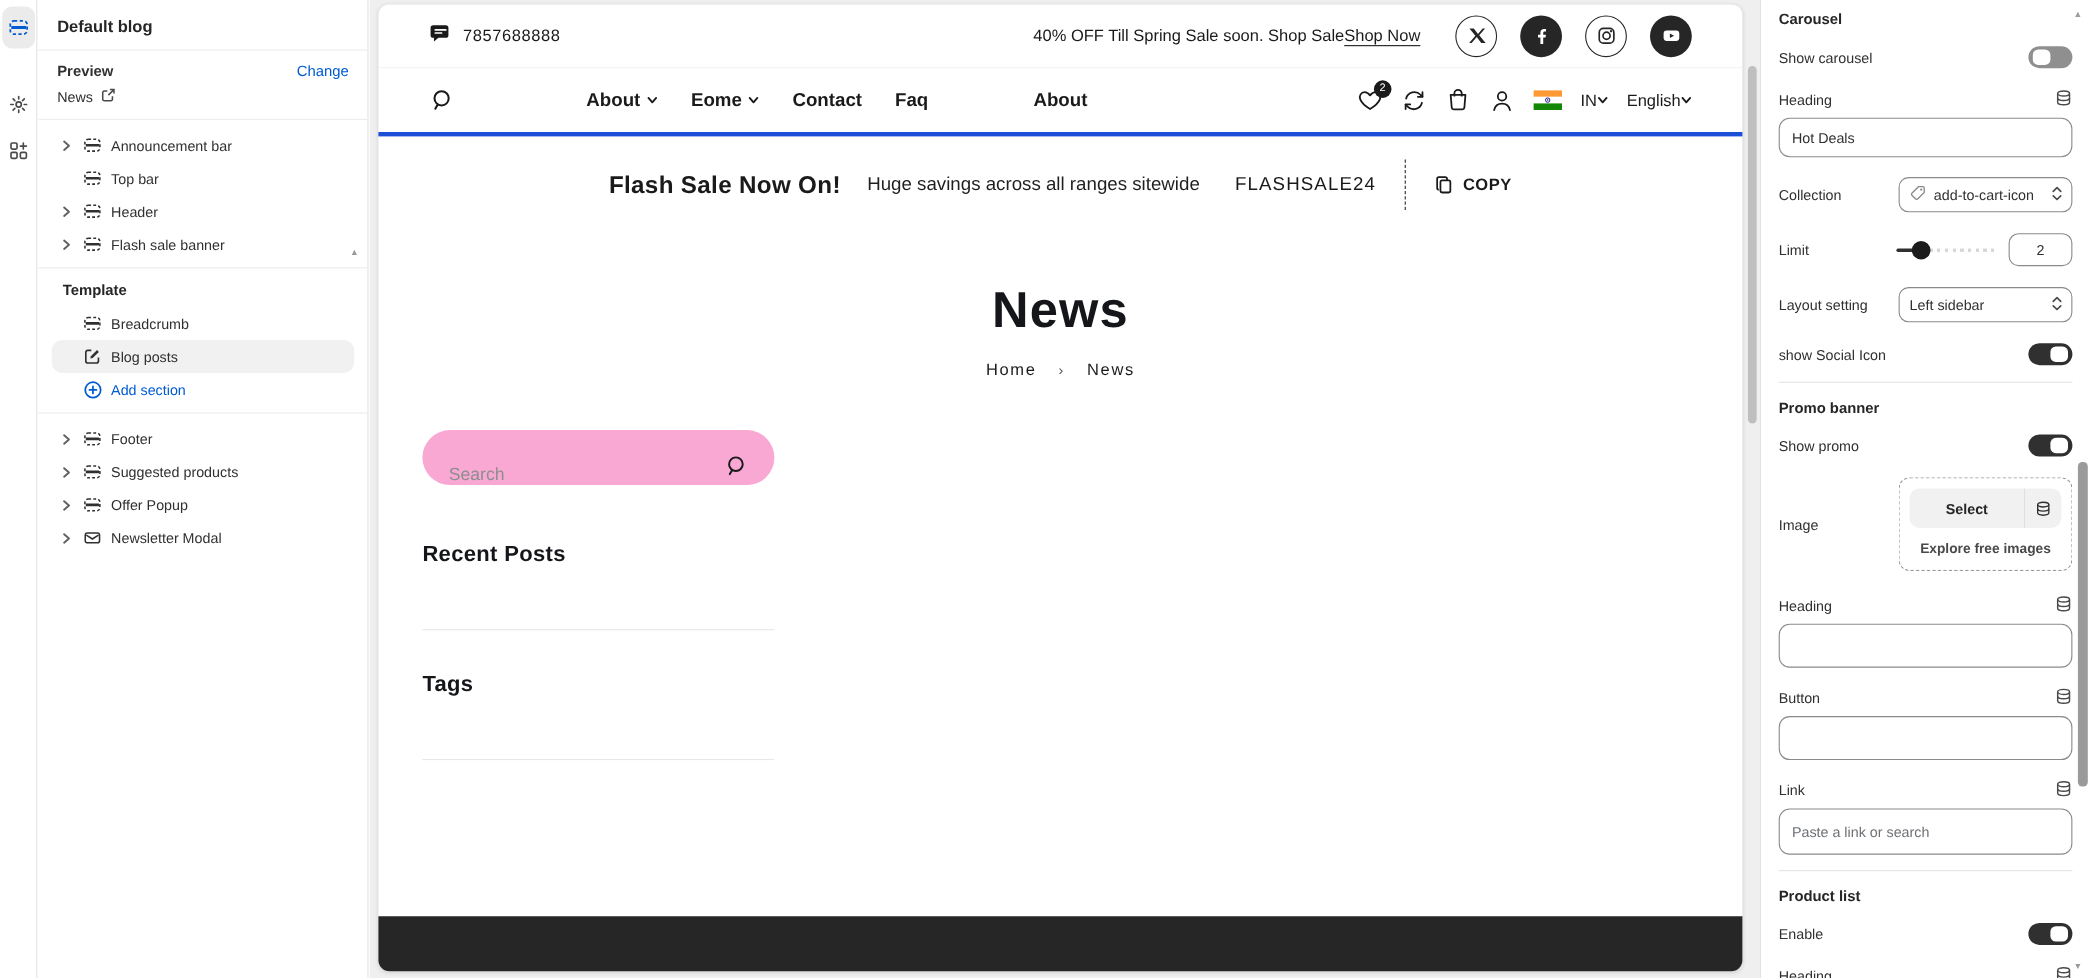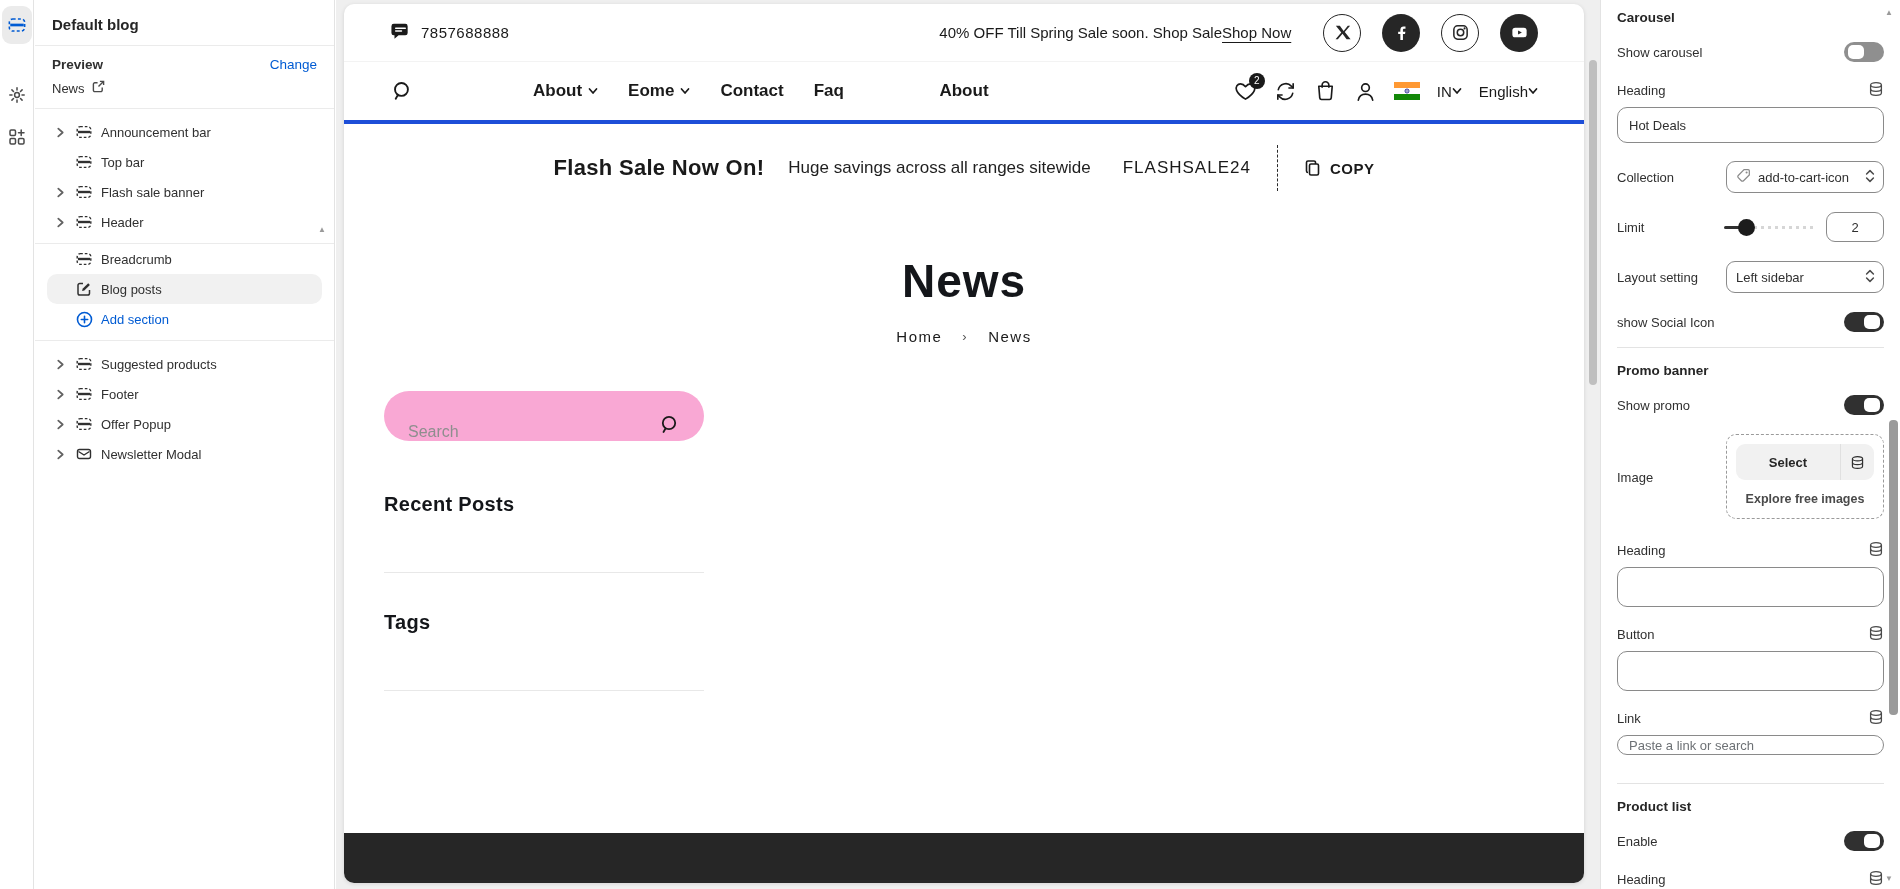--- a/index.html
+++ b/index.html
@@ -293,38 +293,39 @@
         <span class="chev">
             <svg width="11" height="11">
               <use href="#i-chevR"></use>
             </svg>
           </span>
         <span class="ticon">
             <svg width="16" height="16">
               <use href="#i-section"></use>
             </svg>
           </span>
-        <span>Flash sale banner</span>
+        <span>Header</span>
       </div>
       <div class="trow">
         <span class="chev">
             <svg width="11" height="11">
               <use href="#i-chevR"></use>
             </svg>
           </span>
         <span class="ticon">
             <svg width="16" height="16">
               <use href="#i-section"></use>
             </svg>
           </span>
-        <span>Header</span>
+        <span>Flash sale banner</span>
       </div>
     </div>
     <div class="sb-divider"></div>
 
+    <div class="sb-subhead">Template</div>
     <div class="sb-tree" style="padding-top:0;">
       <div class="trow noc" style="padding-left:28px">
         <span class="ticon">
             <svg width="16" height="16">
               <use href="#i-section"></use>
             </svg>
           </span>
         <span>Breadcrumb</span>
       </div>
       <div class="trow sel" style="padding-left:28px">
@@ -351,34 +352,34 @@
         <span class="chev">
             <svg width="11" height="11">
               <use href="#i-chevR"></use>
             </svg>
           </span>
         <span class="ticon">
             <svg width="16" height="16">
               <use href="#i-section"></use>
             </svg>
           </span>
-        <span>Suggested products</span>
+        <span>Footer</span>
       </div>
       <div class="trow">
         <span class="chev">
             <svg width="11" height="11">
               <use href="#i-chevR"></use>
             </svg>
           </span>
         <span class="ticon">
             <svg width="16" height="16">
               <use href="#i-section"></use>
             </svg>
           </span>
-        <span>Footer</span>
+        <span>Suggested products</span>
       </div>
       <div class="trow">
         <span class="chev">
             <svg width="11" height="11">
               <use href="#i-chevR"></use>
             </svg>
           </span>
         <span class="ticon">
             <svg width="16" height="16">
               <use href="#i-section"></use>
@@ -655,21 +656,21 @@
           </svg></span>
     </div>
     <input class="tinput" style="height: 40px;" value="">
 
     <div class="p-label-row">
       <span>Link</span>
       <span><svg width="16" height="16" style="color:#4a4a4a">
             <use href="#i-db"></use>
           </svg></span>
     </div>
-    <input class="tinput" style="height: 20px; margin-bottom: 28px;" placeholder="Paste a link or search">
+    <input class="tinput" style="height: 42px; margin-bottom: 14px;" placeholder="Paste a link or search">
 
     <div class="p-hr"></div>
 
     <div class="p-title">Product list</div>
 
     <div class="p-row">
       <span>Enable</span>
       <span class="toggle on">
           <span class="knob"></span>
         </span>

